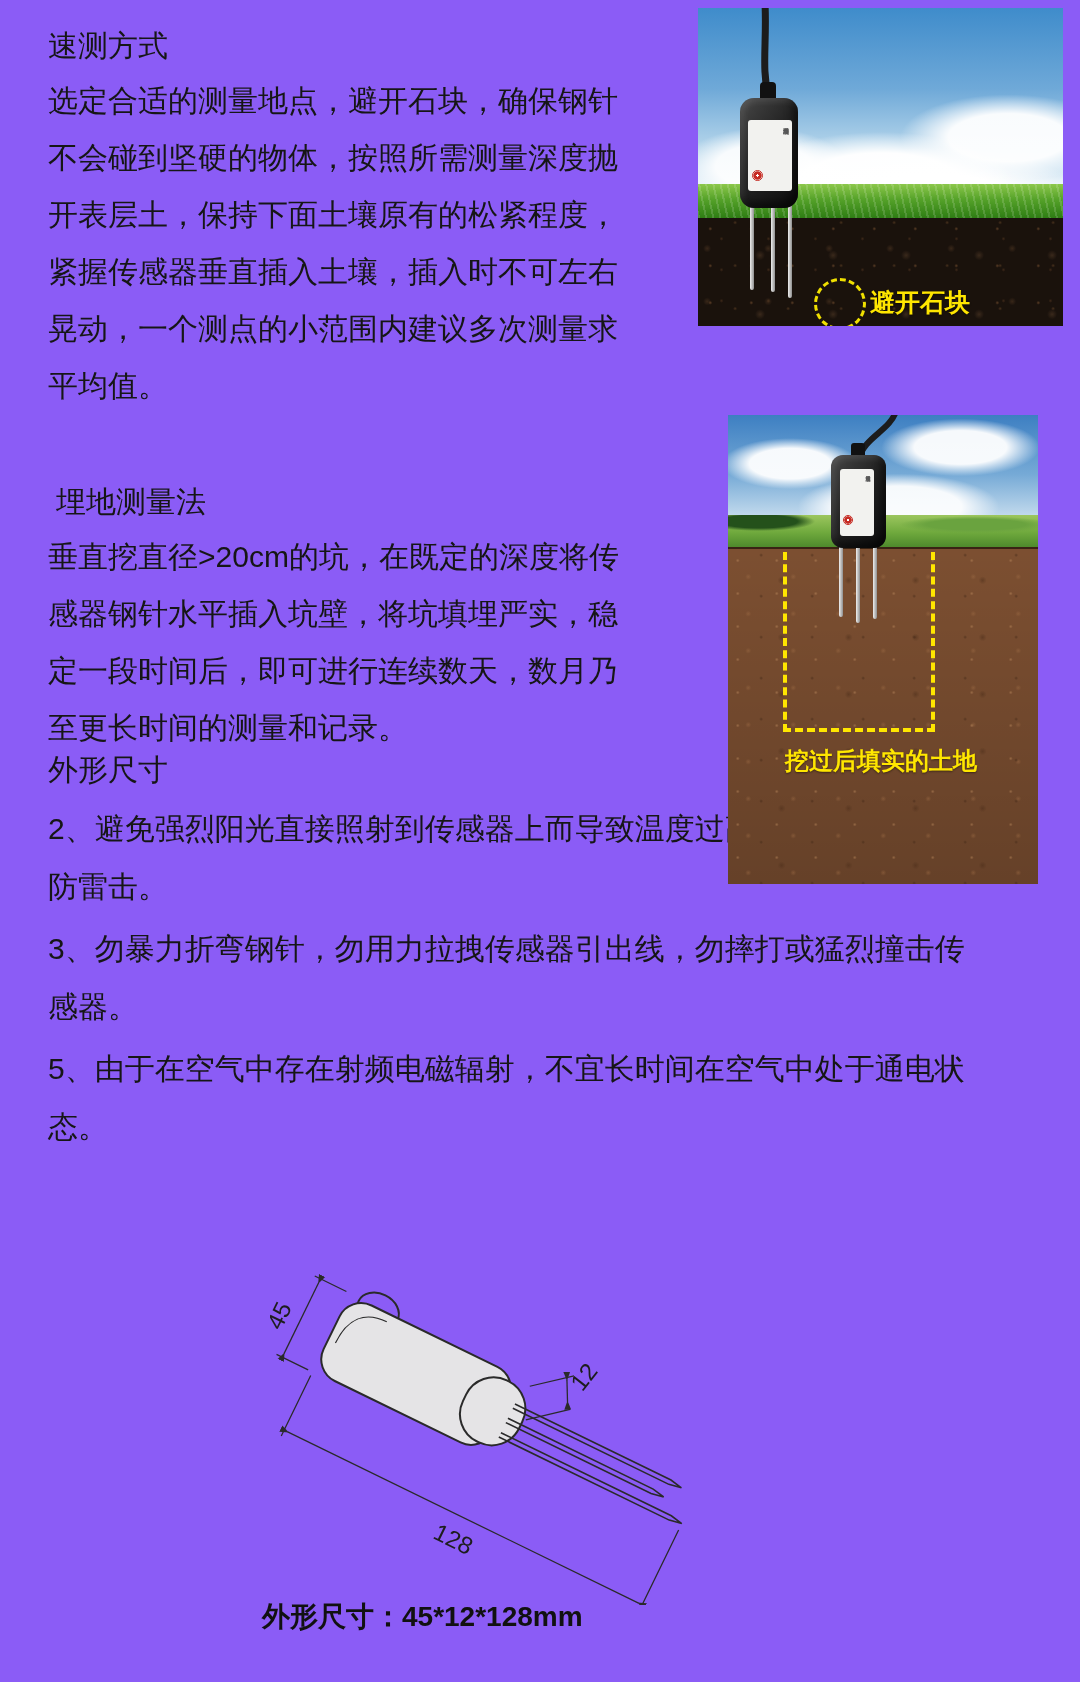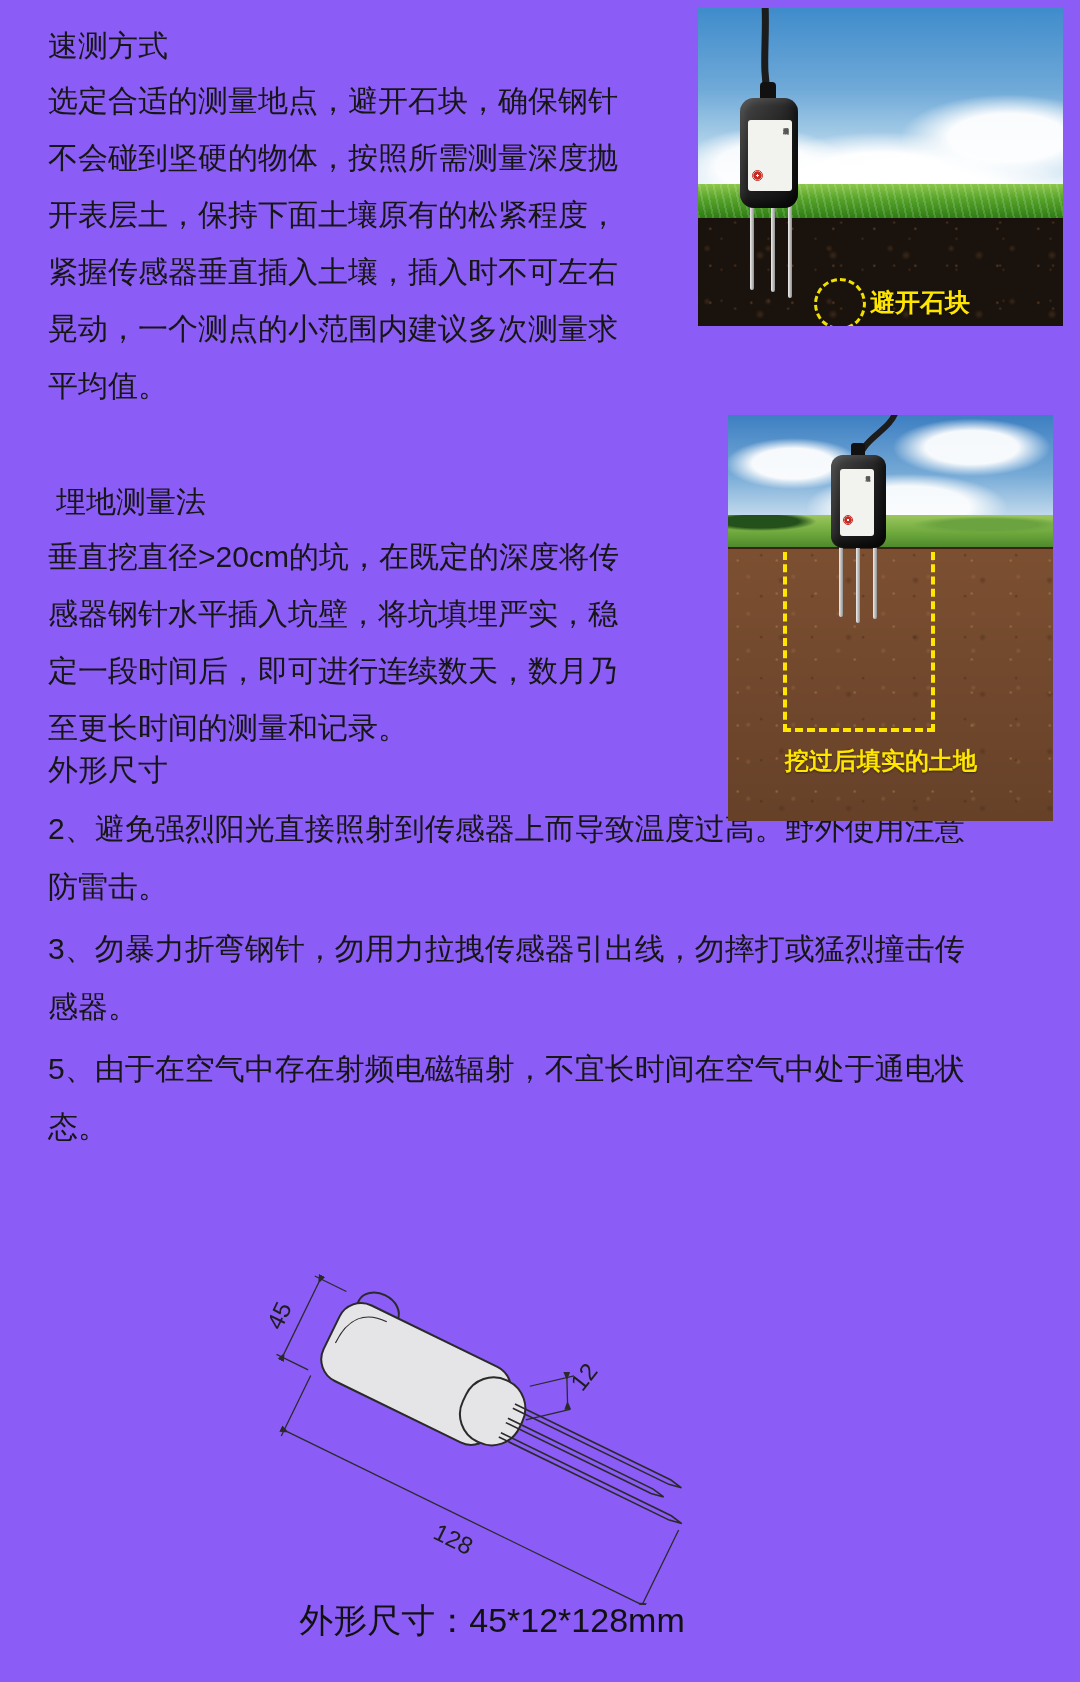--- a/index.html
+++ b/index.html
@@ -8,21 +8,21 @@
 
   
   .sec-title{position:absolute;left:48px;font-size:30px;line-height:44px;white-space:pre-line;}
   .para{position:absolute;left:48px;width:640px;font-size:30px;line-height:57px;white-space:pre-line;}
   .notes{position:absolute;left:48px;top:800px;width:1000px;font-size:30px;line-height:58px;}
   .note-item{white-space:pre-line;margin-bottom:4px;}
 
   
   .photo{position:absolute;overflow:hidden;}
   .photo1{left:698px;top:8px;width:365px;height:318px;}
-  .photo2{left:728px;top:415px;width:310px;height:406px;padding-left:15px;}
+  .photo2{left:728px;top:415px;width:310px;height:469px;}
   .sky{position:absolute;left:0;right:0;top:0;}
   .photo1 .sky{height:180px;
     background:
       radial-gradient(180px 70px at 50% 98%, rgba(255,255,255,.98) 45%, rgba(255,255,255,0) 75%),
       radial-gradient(150px 60px at 85% 72%, rgba(255,255,255,.95) 40%, rgba(255,255,255,0) 72%),
       radial-gradient(120px 55px at 18% 88%, rgba(255,255,255,.9) 40%, rgba(255,255,255,0) 70%),
       radial-gradient(220px 90px at 65% 115%, #ffffff 45%, rgba(255,255,255,0) 75%),
       linear-gradient(180deg,#3f8ccb 0%,#6fa9d8 45%,#b9d8ec 80%,#e8f2f9 100%);}
   .photo2 .sky{height:108px;
     background:
@@ -74,21 +74,21 @@
   .needle{position:absolute;width:4px;border-radius:0 0 2px 2px;z-index:3;
     background:linear-gradient(90deg,#efefef,#8f8f8f);}
   .dashed-circle{position:absolute;left:116px;top:270px;width:46px;height:46px;border:3px dashed #f0e000;border-radius:50%;z-index:6;}
   .dashed-pit{position:absolute;left:55px;top:137px;width:144px;height:176px;border:4px dashed #ffe600;border-top:none;z-index:6;}
   .photo-caption{position:absolute;font-weight:700;color:#ffe600;z-index:7;text-shadow:0 1px 2px rgba(0,0,0,.45);}
   .photo1 .photo-caption{left:172px;top:278px;font-size:25px;}
   .photo2 .photo-caption{left:20px;top:330px;width:266px;text-align:center;font-size:24px;}
 
   
   .diagram{position:absolute;left:270px;top:1235px;width:480px;height:370px;}
-  .dim-caption{position:absolute;left:262px;top:1598px;width:460px;text-align:center;font-size:34px;font-weight:400;color:#111;}
+  .dim-caption{position:absolute;left:262px;top:1598px;width:460px;text-align:left;font-size:28px;font-weight:700;color:#111;}
 </style>
 </head>
 <body>
 
 <div class="page">
 
   <div class="sec-title" style="top:24px;">速测方式</div>
   <div class="para" style="top:72px;">选定合适的测量地点，避开石块，确保钢针
 不会碰到坚硬的物体，按照所需测量深度抛
 开表层土，保持下面土壤原有的松紧程度，

